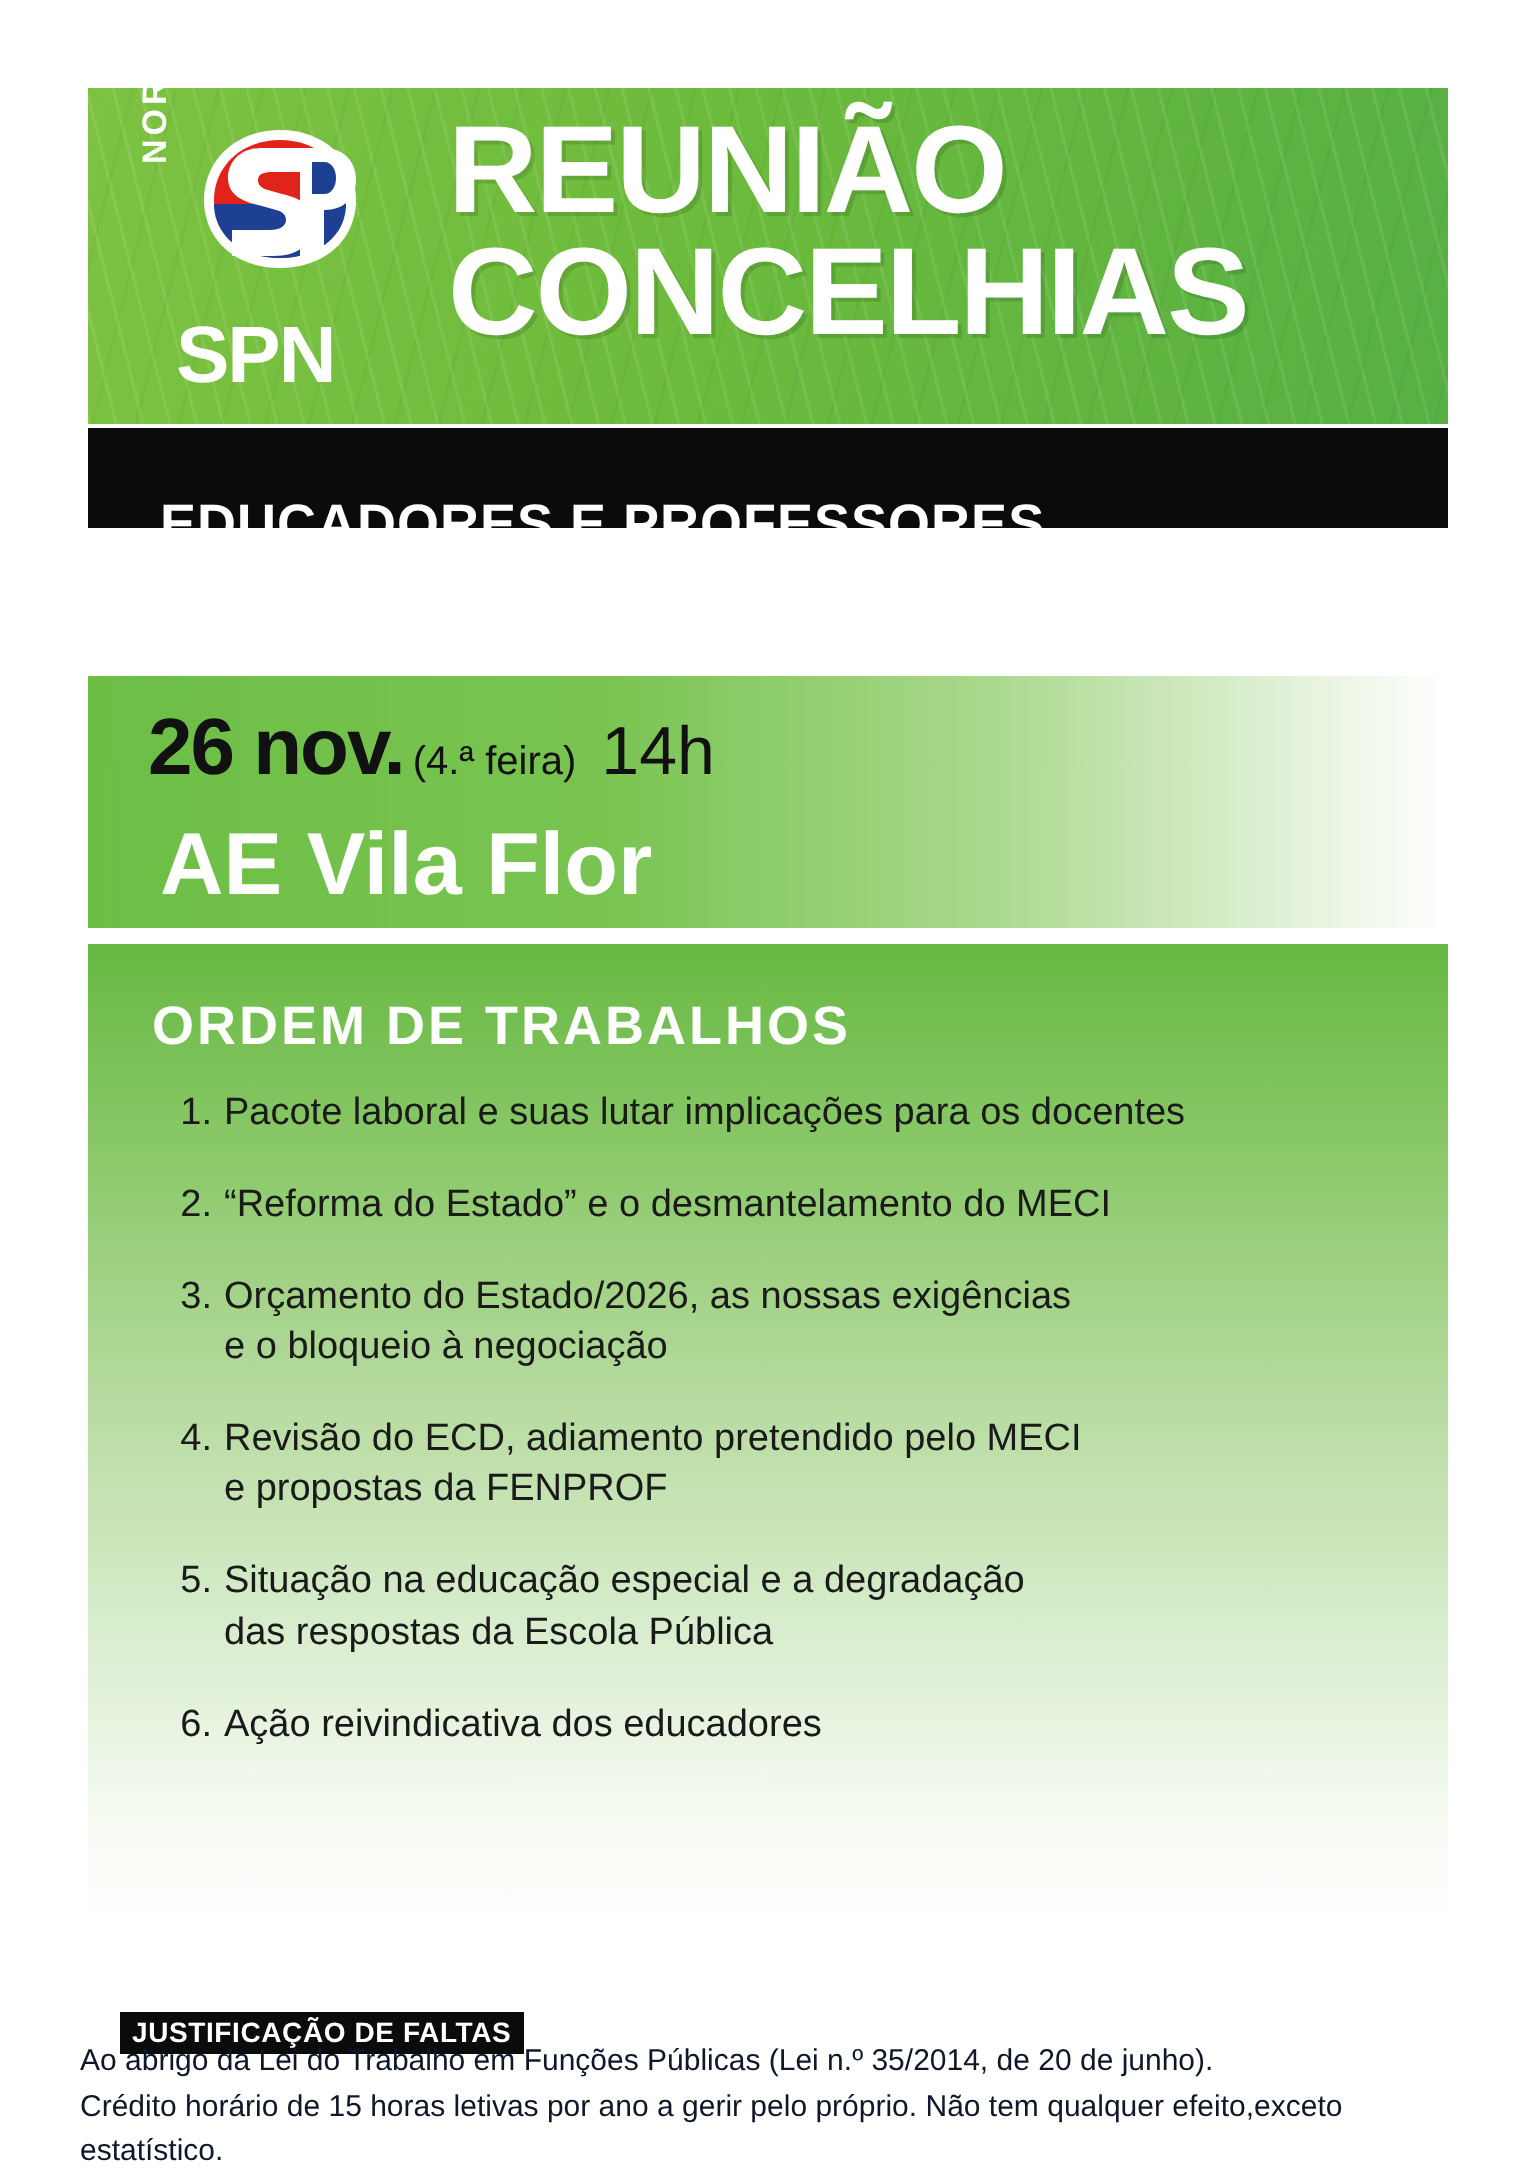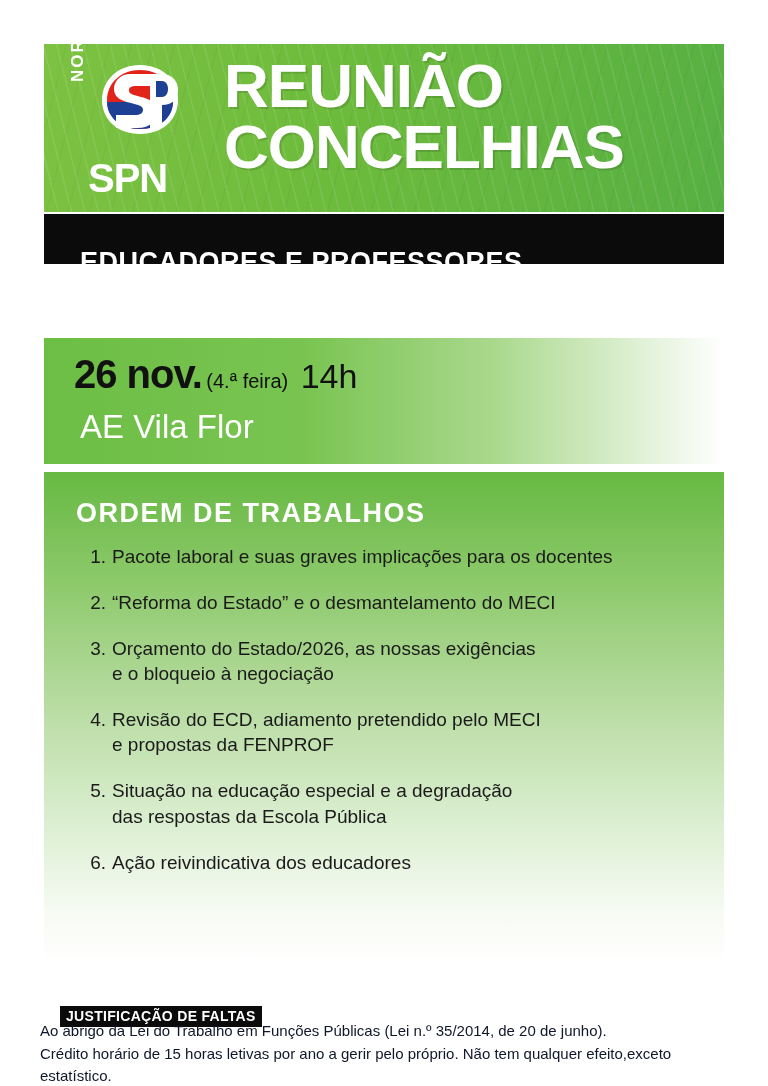--- a/index.html
+++ b/index.html
@@ -149,22 +149,22 @@
   .date-hour {
     font-size: 34px;
     font-weight: normal;
     padding-left: 8px;
   }
   .venue {
     position: absolute;
     left: 36px;
     top: 70px;
     color: #ffffff;
-    font-size: 33px;
-    font-weight: normal;
+    font-size: 44px;
+    font-weight: bold;
     text-align: right;
   }
 
   
   .agenda {
     position: absolute;
     left: 44px;
     top: 472px;
     width: 680px;
     height: 492px;
@@ -286,21 +286,21 @@
     <div class="venue">AE Vila Flor</div>
   </div>
 
   <div class="agenda">
     <div class="agenda-title">ORDEM DE TRABALHOS</div>
     <div class="agenda-list">
 
       <div class="agenda-item">
         <div class="agenda-num">1.</div>
         <div class="agenda-text">
-          <span>Pacote laboral e suas graves implicações para os docentes</span>
+          <span>Pacote laboral e suas lutar implicações para os docentes</span>
           <span class="l2"></span>
         </div>
       </div>
 
       <div class="agenda-item">
         <div class="agenda-num">2.</div>
         <div class="agenda-text">
           <span>“Reforma do Estado” e o desmantelamento do MECI</span>
           <span class="l2"></span>
         </div>

